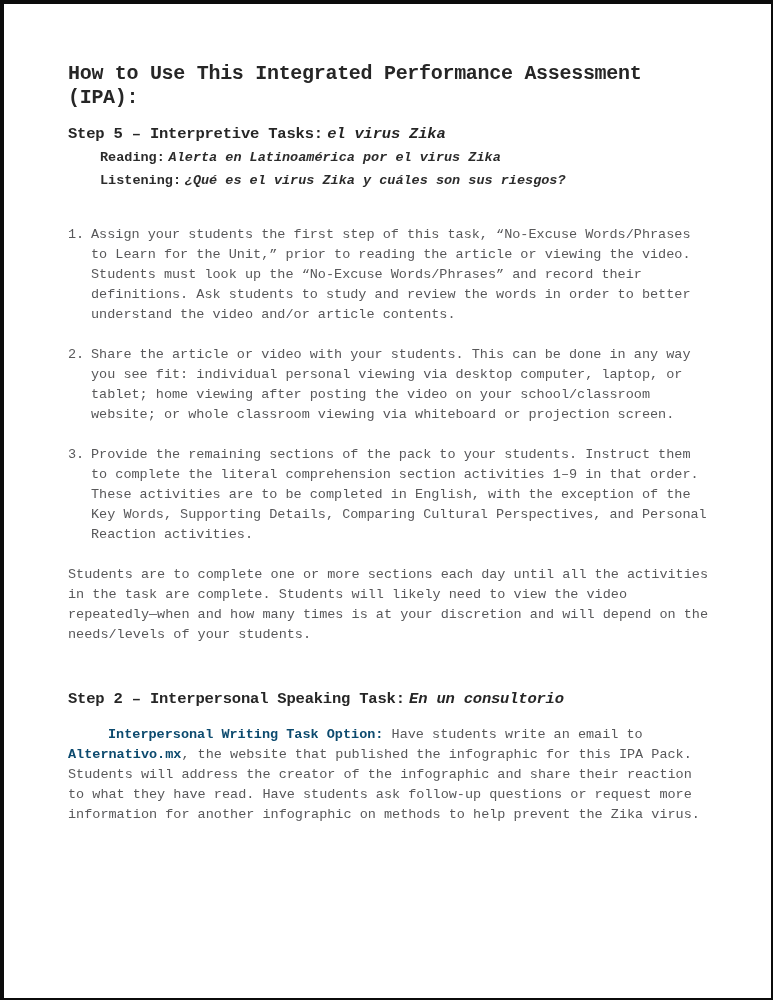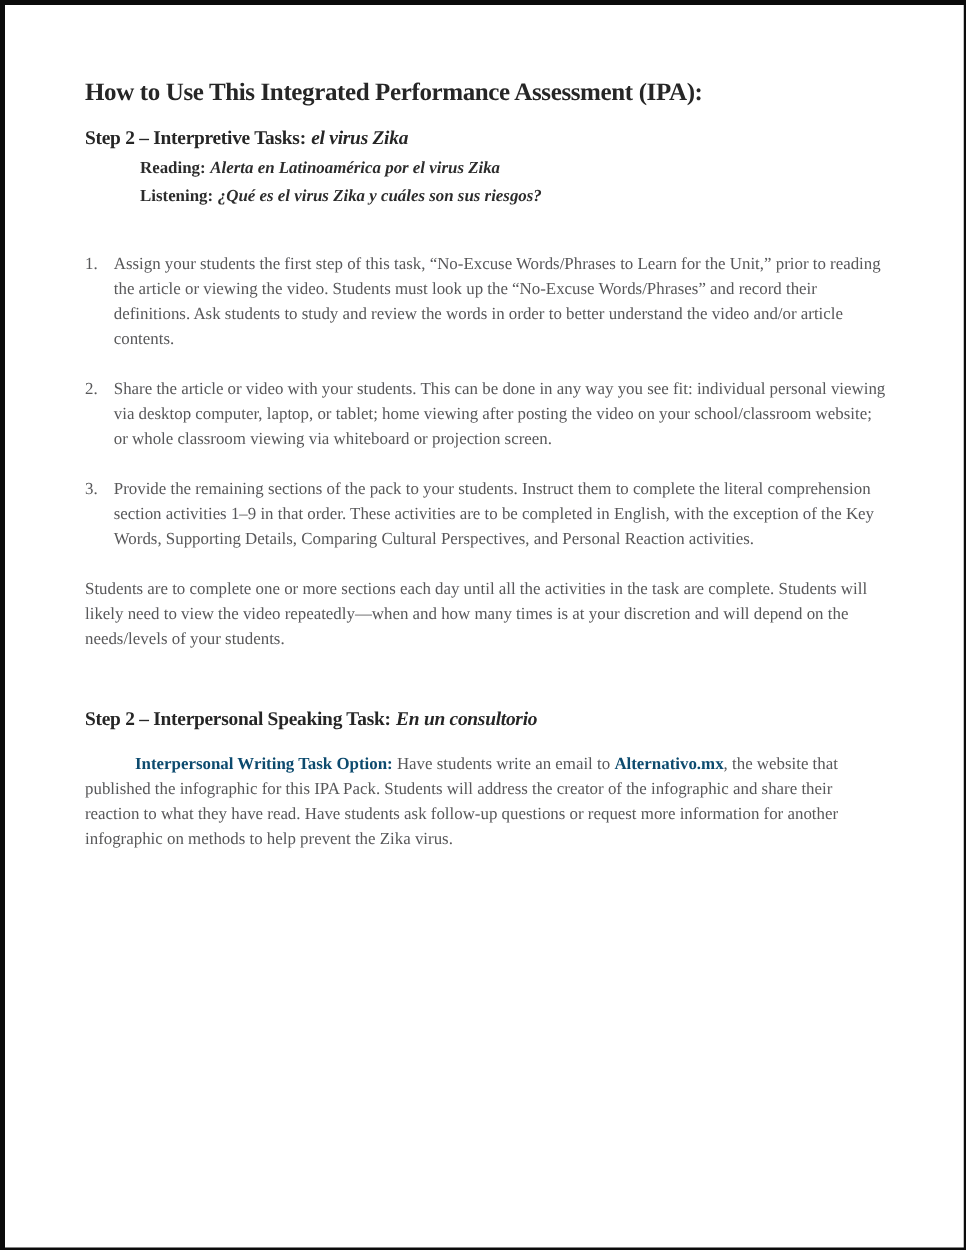--- a/index.html
+++ b/index.html
@@ -6,21 +6,21 @@
   html, body { background: #000; }
   .page {
     position: relative;
     width: 773px;
     height: 1000px;
     background: #ffffff;
     border-left: 4px solid #0b0b0b;
     border-top: 4px solid #0b0b0b;
     border-right: 2px solid #0b0b0b;
     border-bottom: 2px solid #0b0b0b;
-    font-family: Liberation Serif, serif;
+    font-family: Liberation Mono, monospace;
     overflow: hidden;
   }
   .content { padding: 0 61px 0 64px; }
 
   .doc-title {
     margin-top: 58px;
     font-size: 20px;
     line-height: 24px;
     font-weight: 700;
     letter-spacing: -0.3px;
@@ -31,21 +31,21 @@
     line-height: 19px;
     font-weight: 700;
     color: #262626;
     letter-spacing: -0.2px;
   }
   .step1-heading { margin-top: 15px; }
   .step2-heading { margin-top: 45px; }
   .step-heading .it { font-style: italic; margin-left: 0.28em; text-align: center; }
 
   .subline {
-    margin-left: 44px;
+    margin-left: 32px;
     margin-top: 5px;
     font-size: 13.5px;
     line-height: 18px;
     font-weight: 700;
     color: #2c2c2c;
   }
   .subline .it { font-style: italic; margin-left: 0.28em; }
 
   .body-text {
     font-size: 13.5px;
@@ -81,21 +81,21 @@
   .footer .brand-rest { margin-left: 0.3em; }
 </style>
 </head>
 <body>
 
 <div class="page">
   <div class="content">
 
     <h1 class="doc-title">How to Use This Integrated Performance Assessment (IPA):</h1>
 
-    <h2 class="step-heading step1-heading"><span>Step 2 – Interpretive Tasks:</span><span class="it">el virus Zika</span></h2>
+    <h2 class="step-heading step1-heading"><span>Step 5 – Interpretive Tasks:</span><span class="it">el virus Zika</span></h2>
 
     <div class="subline"><span>Reading:</span><span class="it">Alerta en Latinoamérica por el virus Zika</span></div>
 
     <div class="subline"><span>Listening:</span><span class="it">¿Qué es el virus Zika y cuáles son sus riesgos?</span></div>
 
     <div class="instructions body-text">
       <div class="li-row">
         <span class="li-num">1.</span>
         <span class="li-text">Assign your students the first step of this task, “No-Excuse Words/Phrases to Learn for the Unit,” prior to reading the article or viewing the video. Students must look up the “No-Excuse Words/Phrases” and record their definitions. Ask students to study and review the words in order to better understand the video and/or article contents.</span>
       </div>

